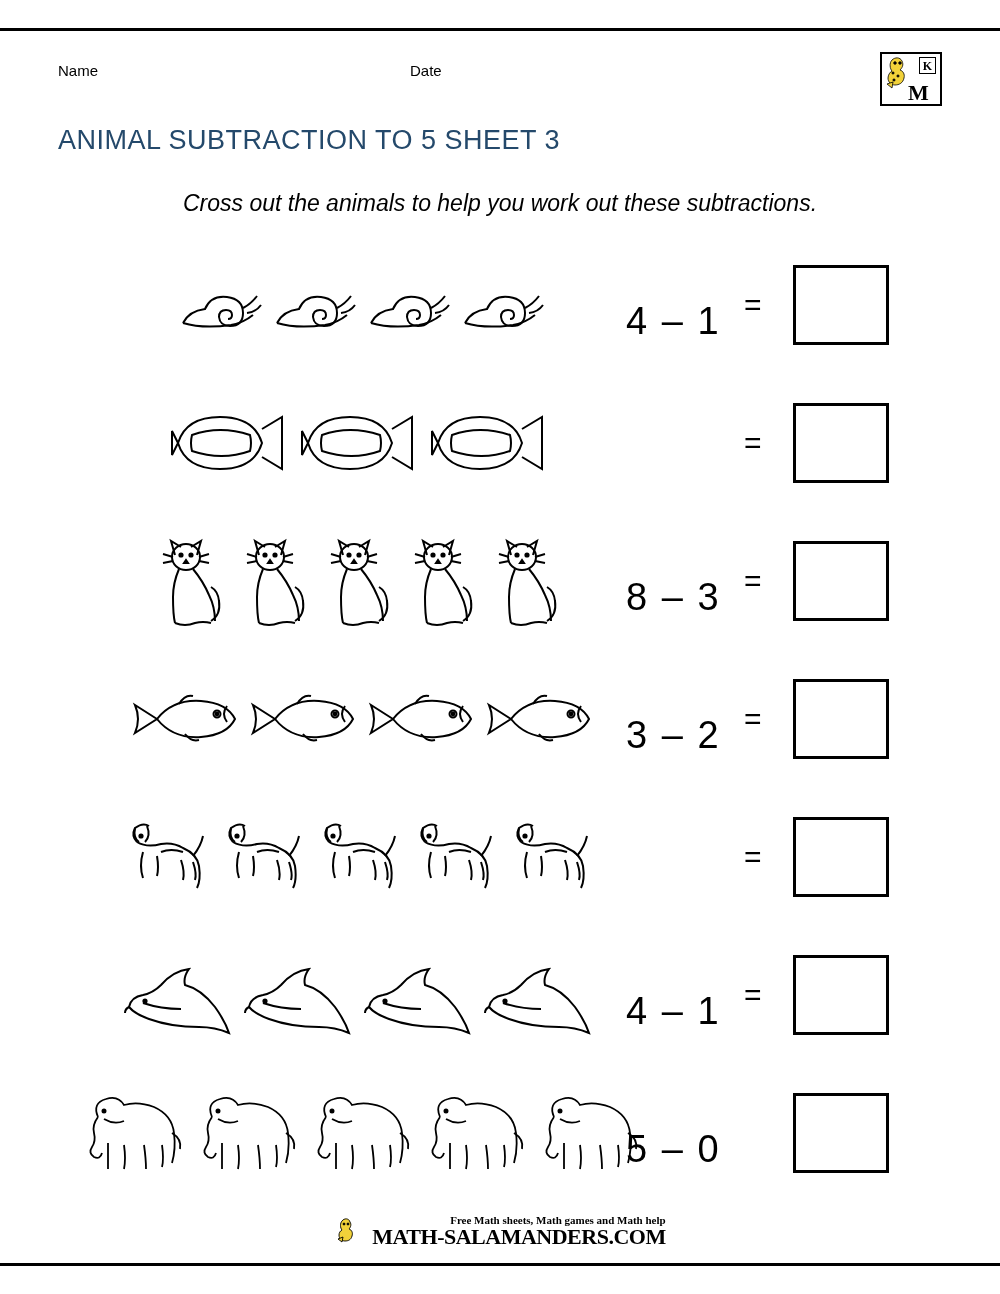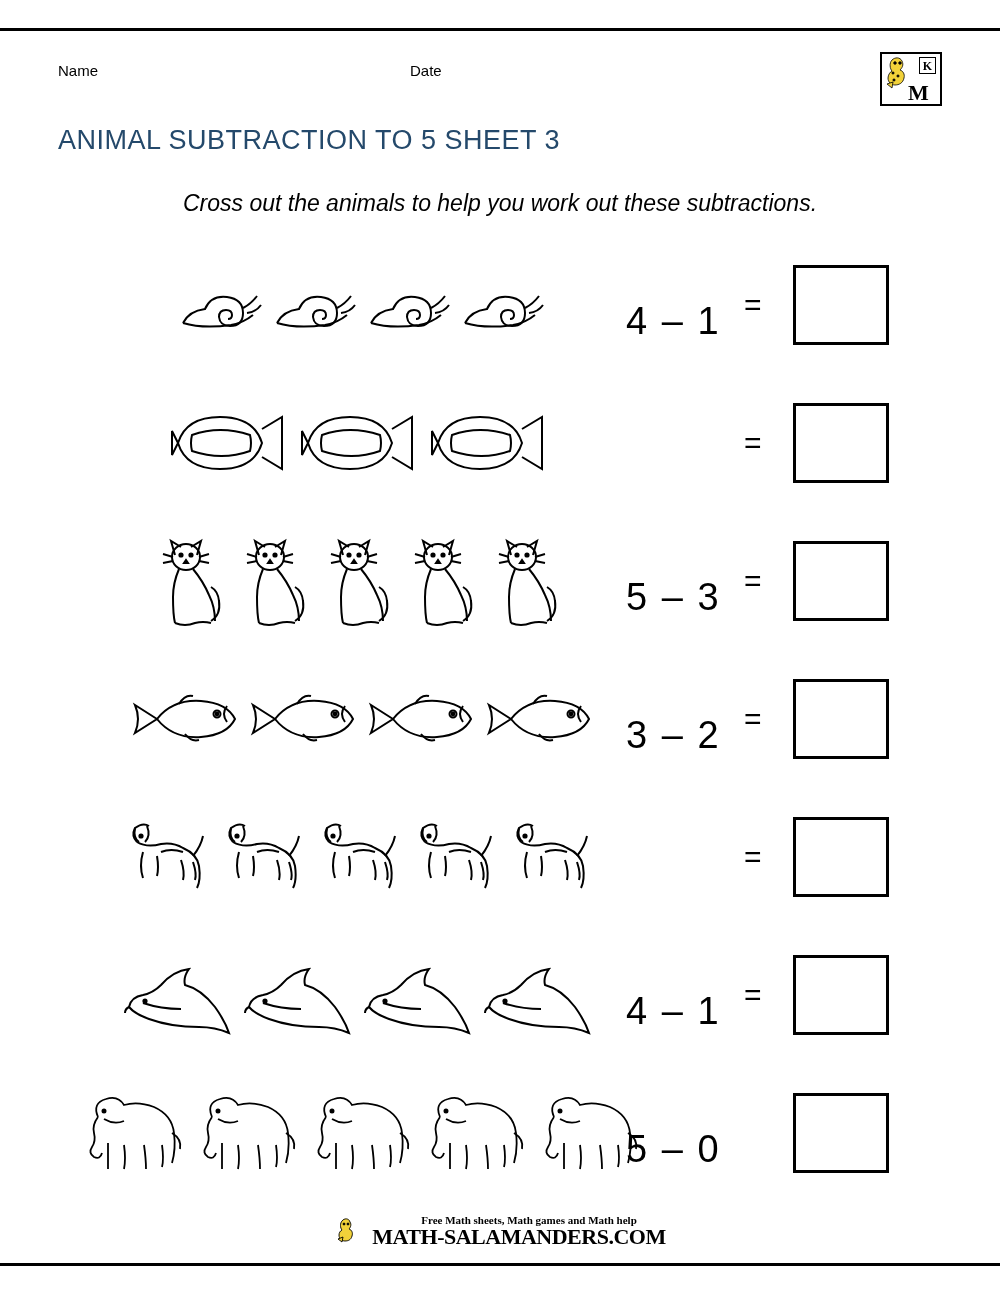--- a/index.html
+++ b/index.html
@@ -173,21 +173,21 @@
   .footer {
     position: absolute;
     left: 0;
     bottom: 44px;
     width: 1000px;
     text-align: center;
   }
   .footer-inner {
     display: inline-block;
     position: relative;
-    text-align: center;
+    text-align: right;
   }
   .footer-tag {
     font-size: 11px;
     font-weight: bold;
     font-family: "Liberation Serif", serif;
     margin-left: 58px;
     display: block;
   }
   .footer-site {
     font-size: 22px;
@@ -369,21 +369,21 @@
             <circle cx="28" cy="26" r="1.6" fill="#000"></circle>
             <circle cx="38" cy="26" r="1.6" fill="#000"></circle>
             <path d="M33 31 l-2 3 l4 0 z"></path>
             <path d="M20 28 l-10 -3 M20 32 l-10 2 M46 28 l10 -3 M46 32 l10 2"></path>
             <path d="M26 40 q-6 14 -6 28 q0 18 2 26 M40 40 q10 12 16 26 q6 12 6 26"></path>
             <path d="M22 94 q10 4 20 0 q8 -2 16 0"></path>
             <path d="M58 92 q10 -6 8 -20 q-1 -10 -8 -14"></path>
           </g>
         </svg>
       </div>
-      <div class="sum">5 – 3</div>
+      <div class="sum">8 – 3</div>
       <div class="equals">=</div>
       <div class="answer-box"></div>
     </div>
 
     <div class="qrow">
       <div class="animals">
         <svg class="animal" width="112" height="62" viewBox="0 0 112 62">
           <g fill="none" stroke="#000" stroke-width="2">
             <path d="M30 31 q16 -20 44 -18 q26 2 34 18 q-8 16 -34 18 q-28 2 -44 -18 z"></path>
             <path d="M30 31 l-22 -14 q6 14 0 28 z"></path>

